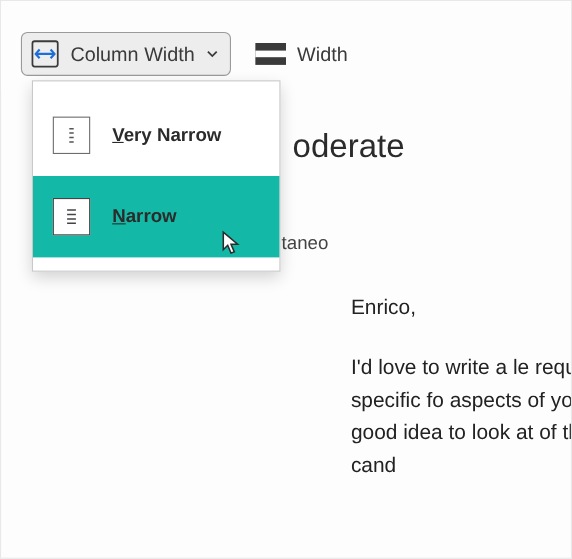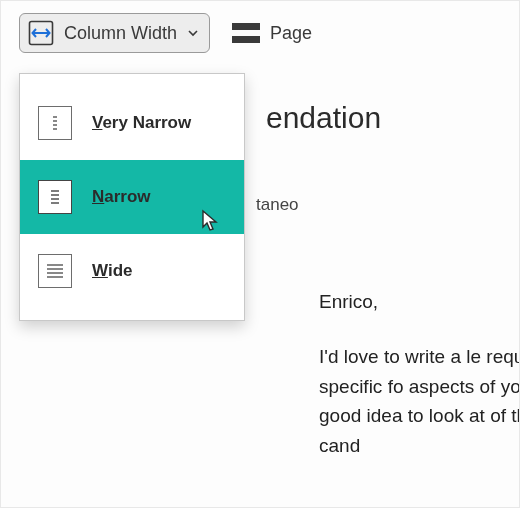--- a/index.html
+++ b/index.html
@@ -25,20 +25,21 @@
     color: #3a3a3a;
   }
 
   .tb-btn {
     display: flex;
     align-items: center;
     gap: 10px;
     padding: 6px 10px 6px 8px;
     border-radius: 6px;
     cursor: pointer;
+    margin-top: 16px;
   }
   .tb-btn.active {
     background: #ededed;
     border: 1px solid #9a9a9a;
   }
   .tb-btn .label { white-space: nowrap; }
 
   .icon-box {
     display: inline-flex;
     align-items: center;
@@ -53,36 +54,36 @@
   .doc-title {
     font-size: 30px;
     font-weight: 400;
     color: #2b2b2b;
     margin: 14px 0 60px 265px;
     white-space: nowrap;
   }
   .doc-from {
     font-size: 17px;
     color: #444;
-    margin: 0 0 72px 255px;
+    margin: 0 0 34px 255px;
   }
   .doc-body {
     font-size: 19px;
     line-height: 1.55;
     color: #222;
     margin-left: 318px;
     width: 300px;
   }
   .doc-body p { margin: 0 0 26px 0; }
 
   
   .dropdown {
     position: absolute;
     top: 72px;
-    left: 18px;
+    left: 28px;
     width: 226px;
     background: #ffffff;
     border: 1px solid #c8c8c8;
     box-shadow: 0 6px 14px rgba(0,0,0,0.18);
     padding: 12px 0;
     z-index: 10;
   }
   .dd-item {
     display: flex;
     align-items: center;
@@ -137,26 +138,26 @@
   </div>
 
 
   <div class="tb-btn">
     <span class="icon-box">
       <svg width="28" height="20" viewBox="0 0 28 20">
         <rect x="0" y="0" width="28" height="20" fill="#3a3a3a"></rect>
         <rect x="0" y="7" width="28" height="6" fill="#fdfdfd"></rect>
       </svg>
     </span>
-    <span class="label">Page</span>
+    <span class="label">Width</span>
   </div>
 </div>
 
 <div class="doc-wrap">
-  <div class="doc-title">endation</div>
+  <div class="doc-title">oderate</div>
   <div class="doc-from">taneo</div>
   <div class="doc-body">
     <p>Enrico,</p>
     <p>I'd love to write a le require a specific fo aspects of your edu good idea to look at of the types of cand</p>
   </div>
 </div>
 
 <div class="dropdown">
 
   <div class="dd-item">
@@ -177,30 +178,19 @@
         <line x1="6" y1="4" x2="14" y2="4" stroke="#444" stroke-width="1.4"></line>
         <line x1="6" y1="8" x2="14" y2="8" stroke="#444" stroke-width="1.4"></line>
         <line x1="6" y1="12" x2="14" y2="12" stroke="#444" stroke-width="1.4"></line>
         <line x1="6" y1="16" x2="14" y2="16" stroke="#444" stroke-width="1.4"></line>
       </svg>
     </span>
     <span class="dd-label"><span class="ul">N</span>arrow</span>
   </div>
 
 
-  <div class="dd-item">
-    <span class="dd-icon">
-      <svg width="20" height="20" viewBox="0 0 20 20">
-        <line x1="2" y1="4" x2="18" y2="4" stroke="#555" stroke-width="1.4"></line>
-        <line x1="2" y1="8" x2="18" y2="8" stroke="#555" stroke-width="1.4"></line>
-        <line x1="2" y1="12" x2="18" y2="12" stroke="#555" stroke-width="1.4"></line>
-        <line x1="2" y1="16" x2="18" y2="16" stroke="#555" stroke-width="1.4"></line>
-      </svg>
-    </span>
-    <span class="dd-label"><span class="ul">W</span>ide</span>
-  </div>
 </div>
 
 <span class="cursor">
   <svg width="20" height="24" viewBox="0 0 20 24">
     <polygon points="2,2 2,18 6,14 9,21 12,20 9,13 15,13" fill="#ffffff" stroke="#2b2b2b" stroke-width="1.4"></polygon>
   </svg>
 </span>
 
 </body></html>

